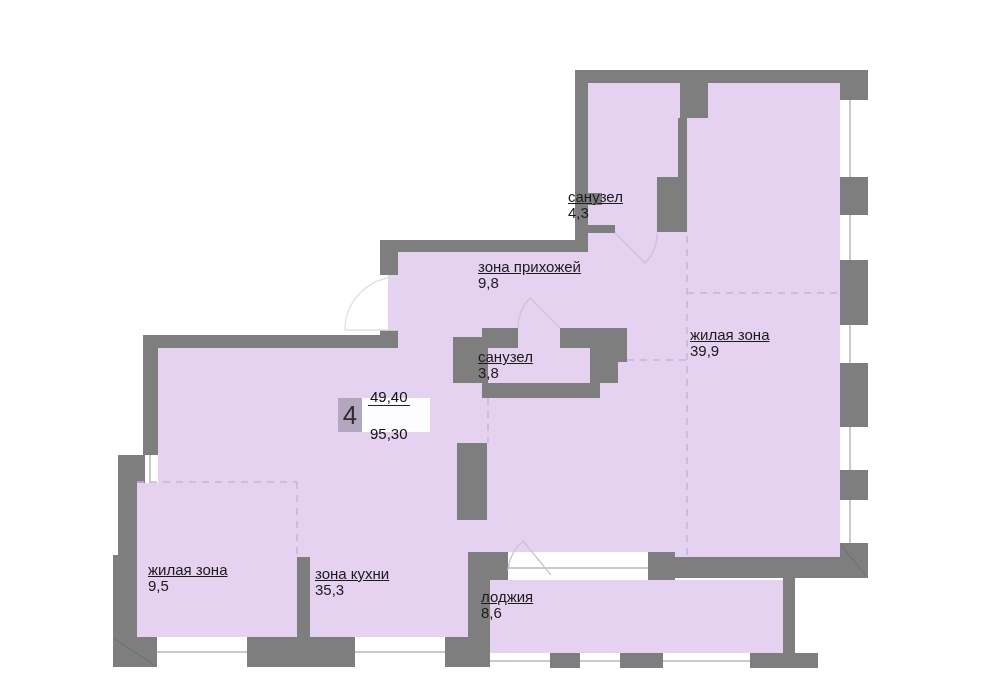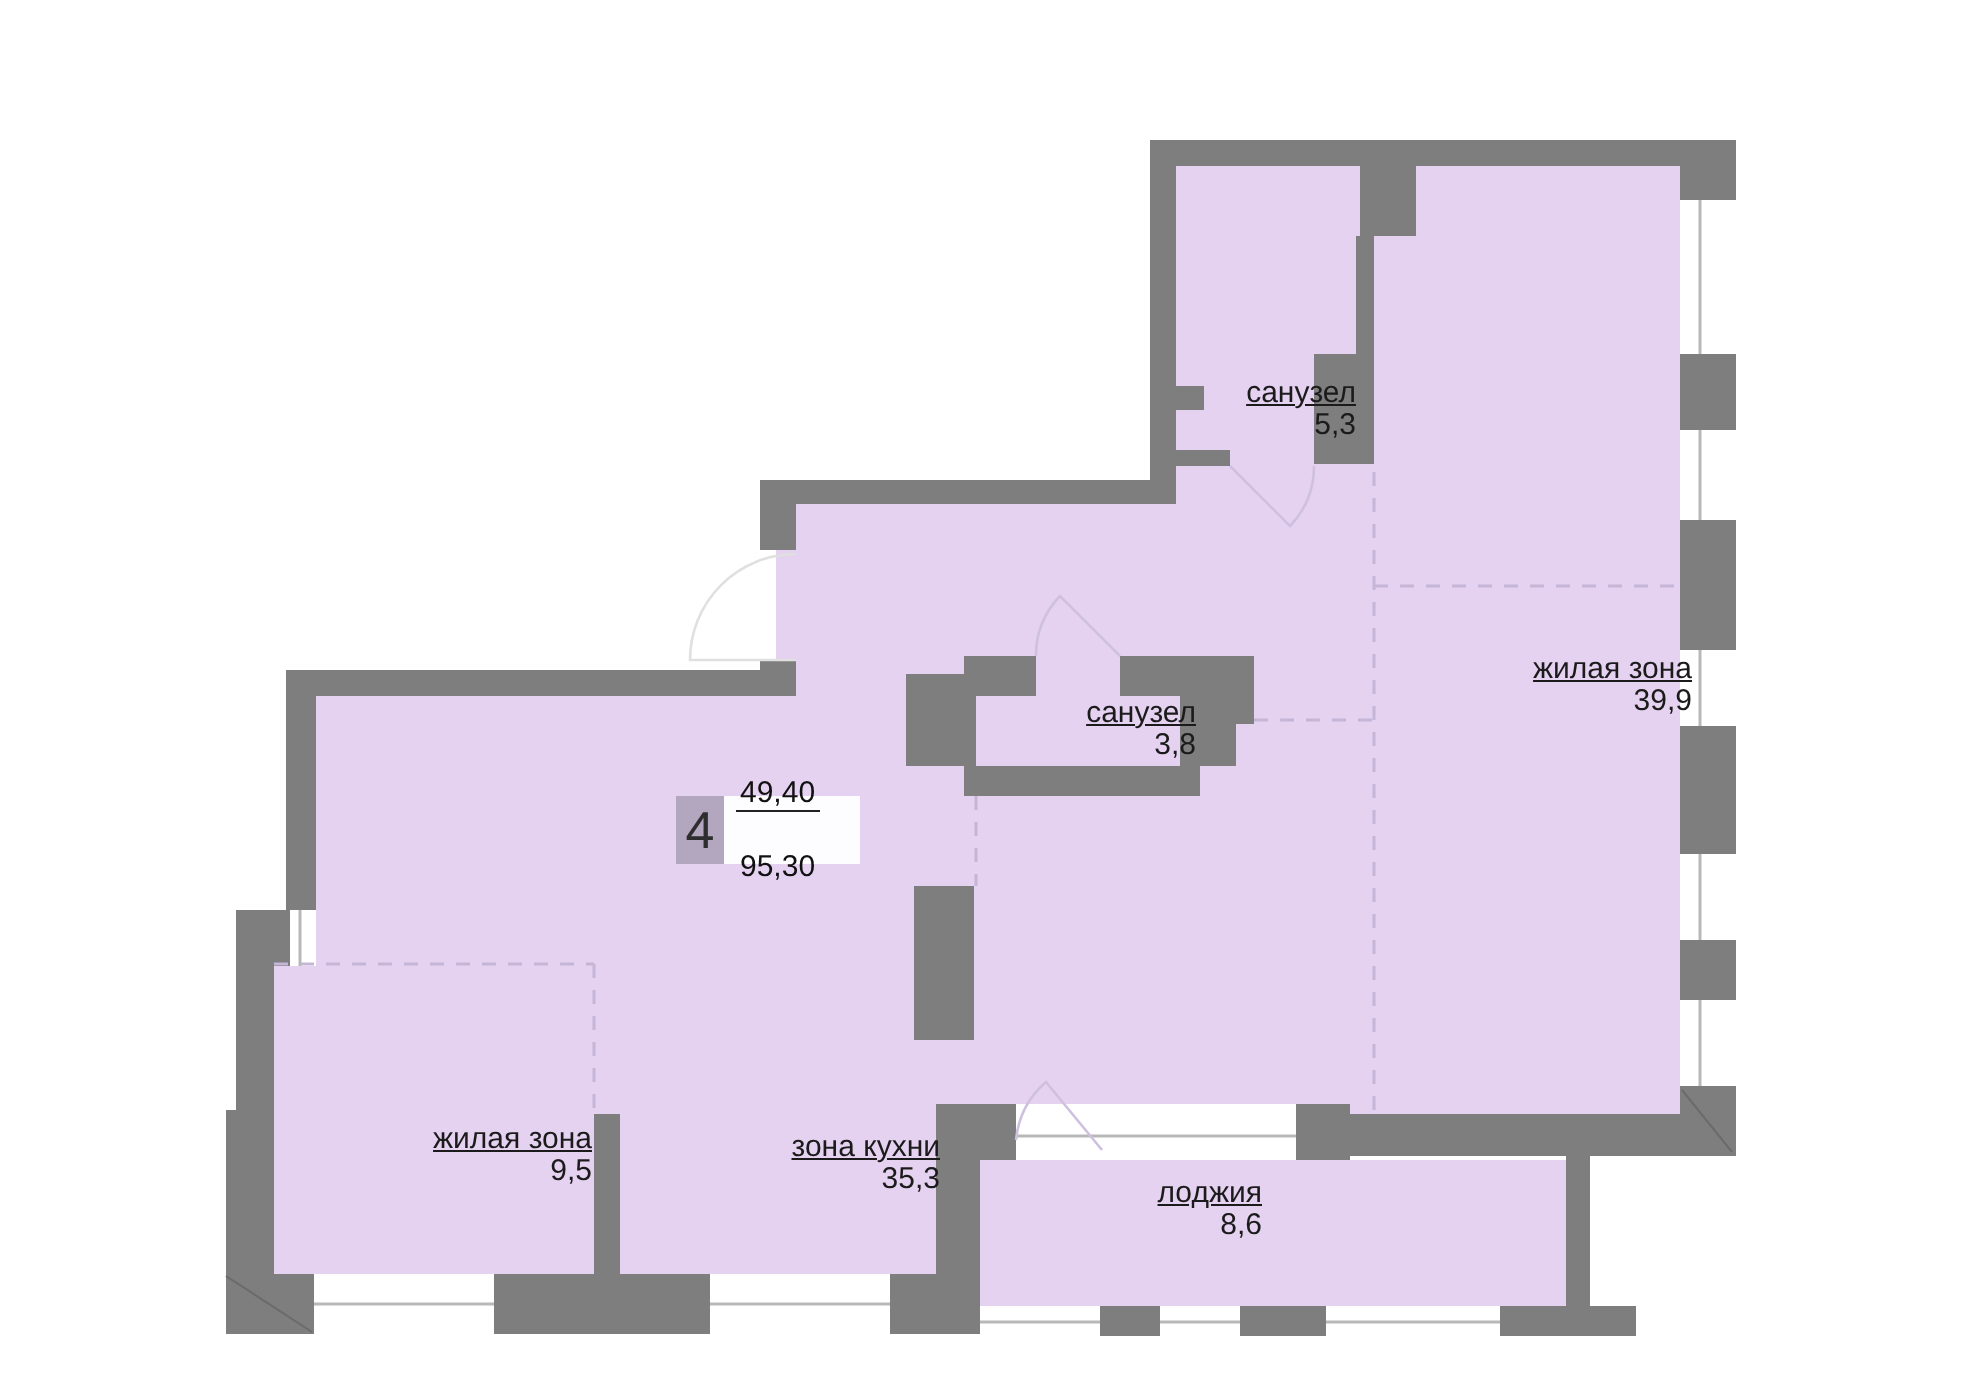--- a/index.html
+++ b/index.html
@@ -7,21 +7,21 @@
         font-family:"Liberation Sans",sans-serif;}
   .area{position:absolute;background:#e5d1f0;}
   .w{position:absolute;background:#7e7e7e;}
   .ov{position:absolute;background:#ffffff;}
   svg.lines{position:absolute;left:0;top:0;pointer-events:none;}
   .dash{stroke:#c5b5d6;stroke-width:1.5;fill:none;stroke-dasharray:7 6;}
   .frame{stroke:#b8b8b8;stroke-width:1.5;fill:none;}
   .door{stroke:#cfc0e0;stroke-width:1.3;fill:none;}
   .doorw{stroke:#e0e0e0;stroke-width:1.3;fill:none;}
   .miter{stroke:#6b6b6b;stroke-width:1;fill:none;}
-  .lbl{position:absolute;text-align:right;font-size:15px;line-height:16px;color:#1b1b1b;}
+  .lbl{position:absolute;text-align:left;font-size:15px;line-height:16px;color:#1b1b1b;}
   .lbl .nm{text-decoration:underline;}
   .badge-sq{position:absolute;left:338px;top:398px;width:24px;height:34px;background:#b3a6bf;
             display:flex;align-items:center;justify-content:center;
             font-size:26px;color:#2e2e2e;}
   .badge-box{position:absolute;left:362px;top:398px;width:68px;height:34px;background:#fdfcfe;
              display:flex;flex-direction:column;align-items:flex-start;justify-content:center;
              font-size:15px;line-height:16px;color:#111;padding-left:6px;box-sizing:border-box;}
   .badge-box .up{border-bottom:1px solid #222;padding:0 2px;}
   .badge-box .dn{padding:0 2px;margin-top:20px;}
 </style>
@@ -112,21 +112,25 @@
       <path class="door" d="M551 575 L523 541 A44 44 0 0 0 508 570"></path>
     </g>
     <g>
       <path class="miter" d="M113 638 L156 666"></path>
       <path class="miter" d="M841 545 L866 576"></path>
     </g>
   </svg>
 
   <div class="lbl" style="left:568px;top:189px;width:110px;">
     <div class="nm">санузел</div>
-    <div>5,3</div>
+    <div>4,3</div>
+  </div>
+  <div class="lbl" style="left:478px;top:259px;width:165px;">
+    <div class="nm">зона прихожей</div>
+    <div>9,8</div>
   </div>
   <div class="lbl" style="left:690px;top:327px;width:156px;">
     <div class="nm">жилая зона</div>
     <div>39,9</div>
   </div>
   <div class="lbl" style="left:478px;top:349px;width:120px;">
     <div class="nm">санузел</div>
     <div>3,8</div>
   </div>
   <div class="lbl" style="left:148px;top:562px;width:148px;">

